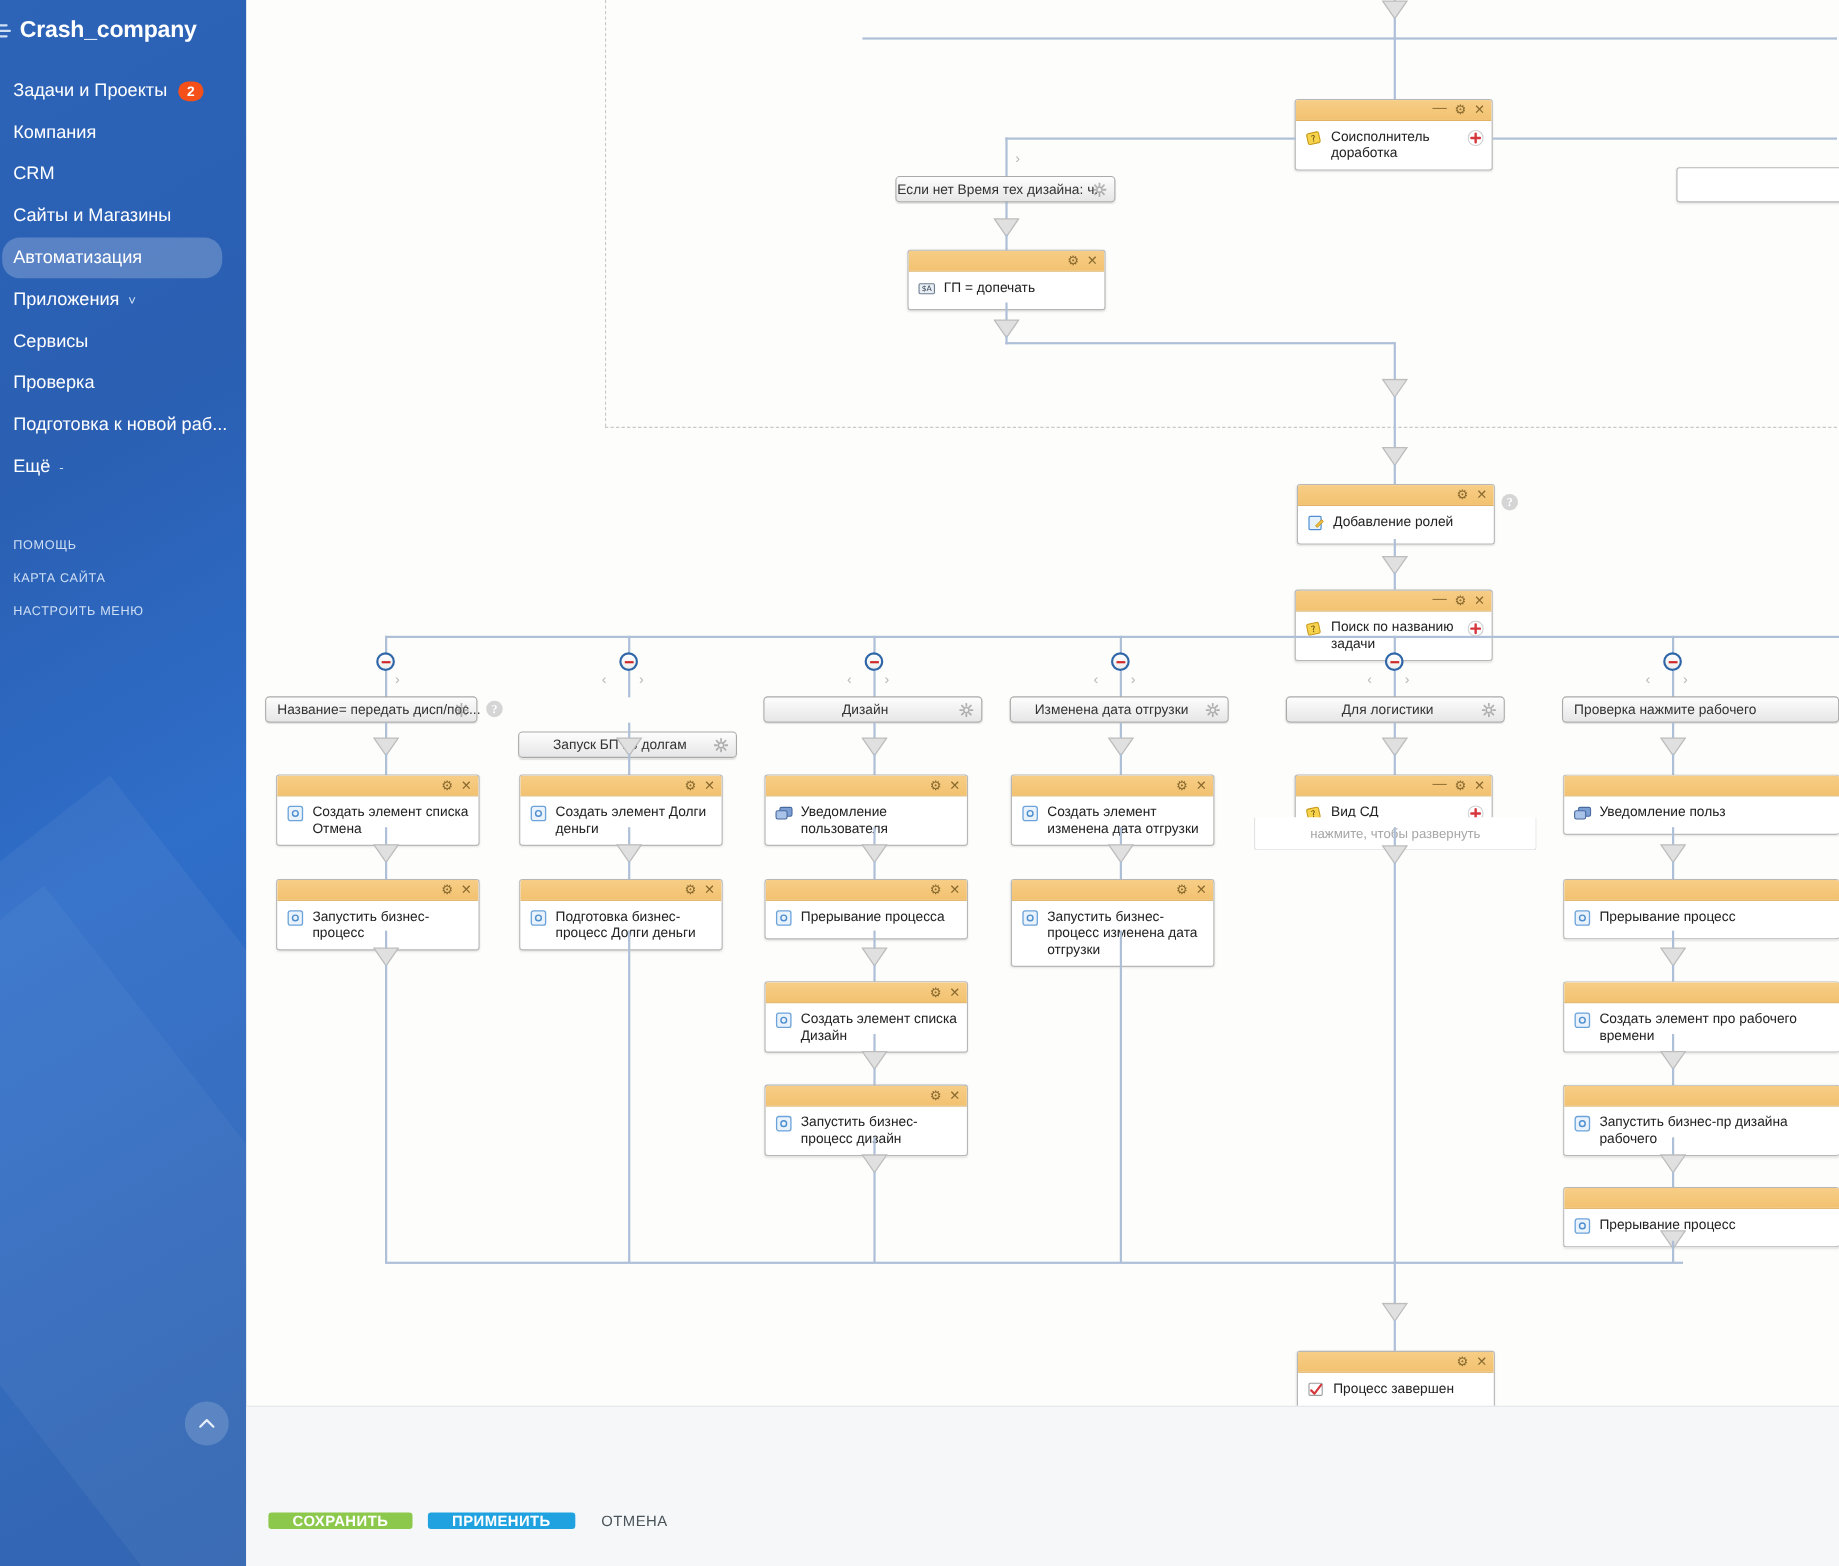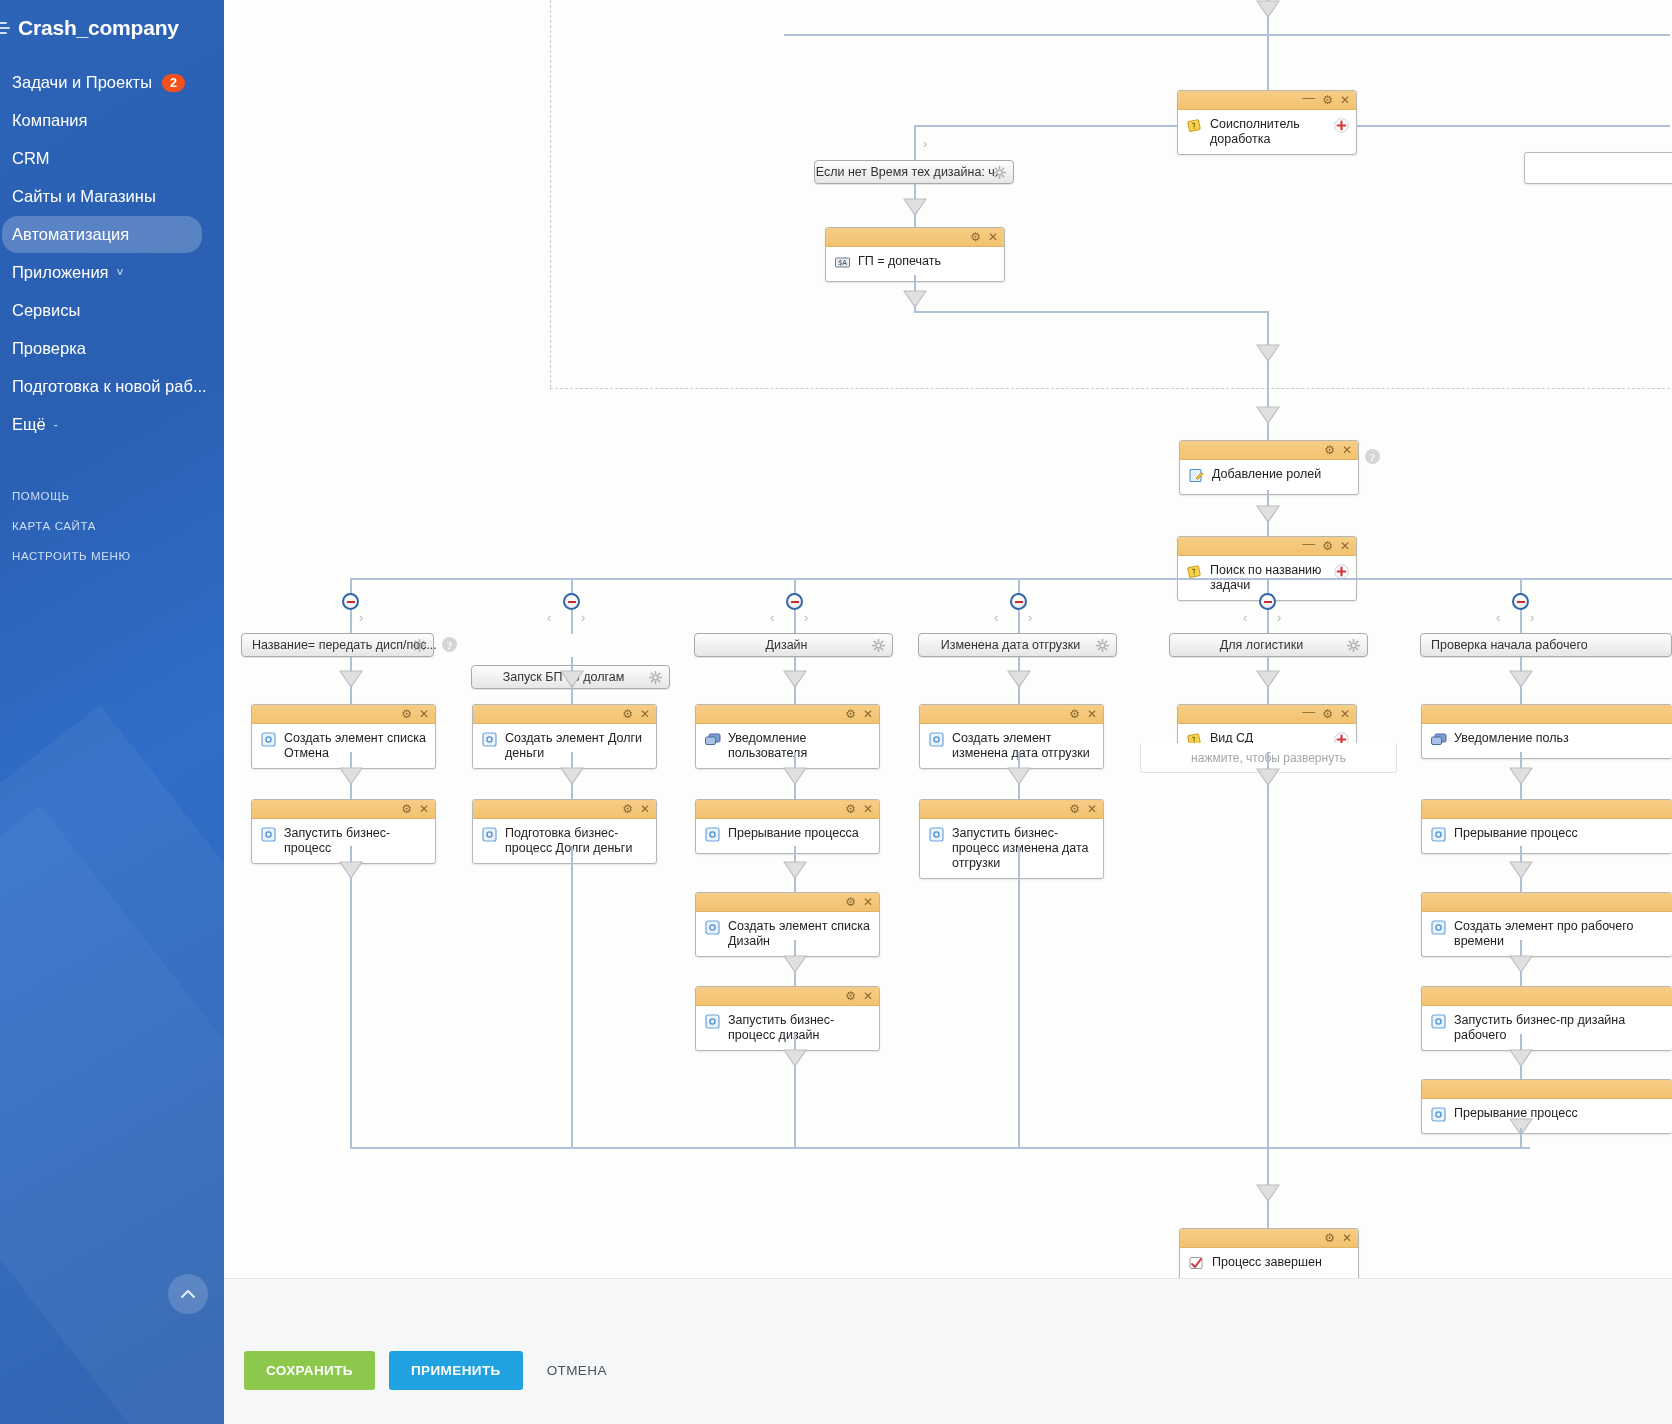--- a/index.html
+++ b/index.html
@@ -206,21 +206,21 @@
   }
   #bottombar .inner {
     position:absolute; left: 20px; bottom: 34px;
     display:flex; align-items:center; gap: 14px;
   }
   .btn {
     border:none; cursor:pointer;
     font-size: 13.5px; font-weight: 600;
     letter-spacing: .4px;
     border-radius: 3px;
-    padding: 12px 22px;
+    padding: 0 22px;
     color:#fff;
     font-family:"Liberation Sans", sans-serif;
   }
   .btn.save { background:#8bc84b; }
   .btn.apply { background:#21a2e0; }
   .btn.cancel { background:transparent; color:#4a5359; font-weight:400; padding-left: 10px; }
 </style>
 </head>
 <body>
 
@@ -815,21 +815,21 @@
   </div>
   <div class="vline" style="left:1043px; top:784px; height:364px;"></div>
 
   <div class="minus-node" style="left:1288px; top:593px;">
         <i></i>
       </div>
   <div class="chev" style="left:1272px; top:610px;">‹</div>
   <div class="chev" style="left:1306px; top:610px;">›</div>
   <div class="vline" style="left:1296px; top:610px; height:24px;"></div>
   <div class="pill left" style="left:1196px; top:633px; width:252px;">
-    <span>Проверка начала рабочего</span>
+    <span>Проверка нажмите рабочего</span>
   </div>
   <div class="vline" style="left:1296px; top:657px; height:16px;"></div>
   <div class="arrw" style="left:1285px; top:670px;">
     <svg width="24" height="18" viewBox="0 0 24 18">
           <polygon points="1,1 23,1 12,17" fill="#e0e0e0" stroke="#bdbdbd" stroke-width="1.2"></polygon>
         </svg>
   </div>
   <div class="vline" style="left:1296px; top:685px; height:20px;"></div>
   <div class="card" style="left:1197px; top:704px; width:251px; border-right:none;">
     <div class="hd"></div>

